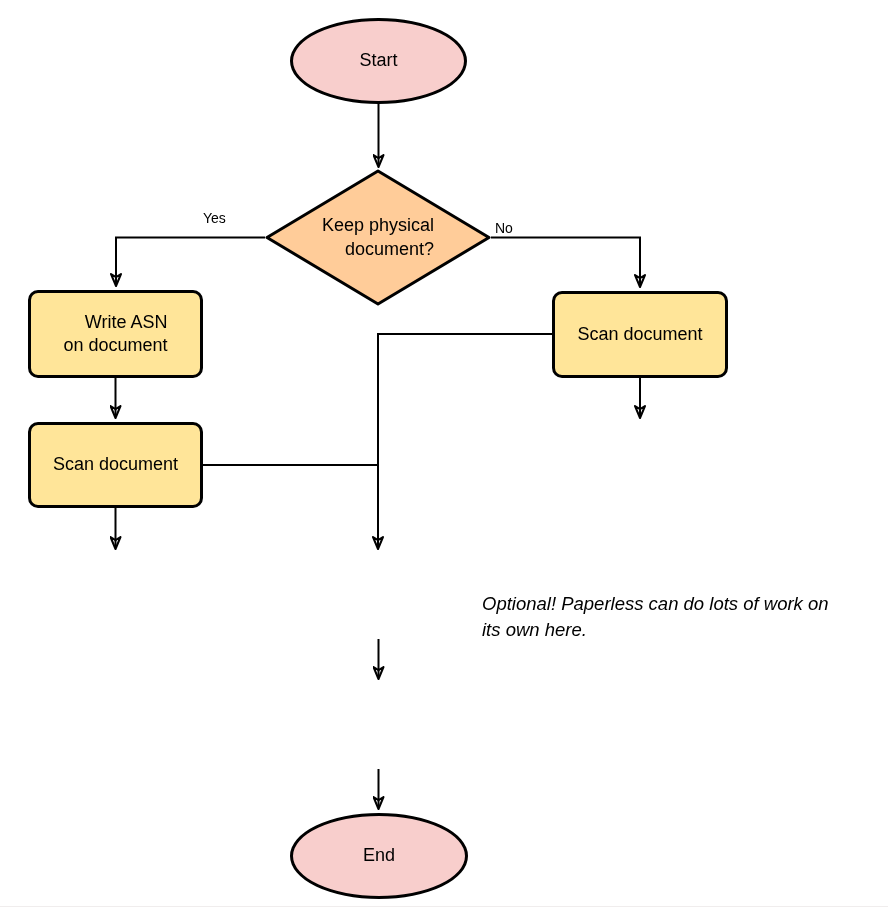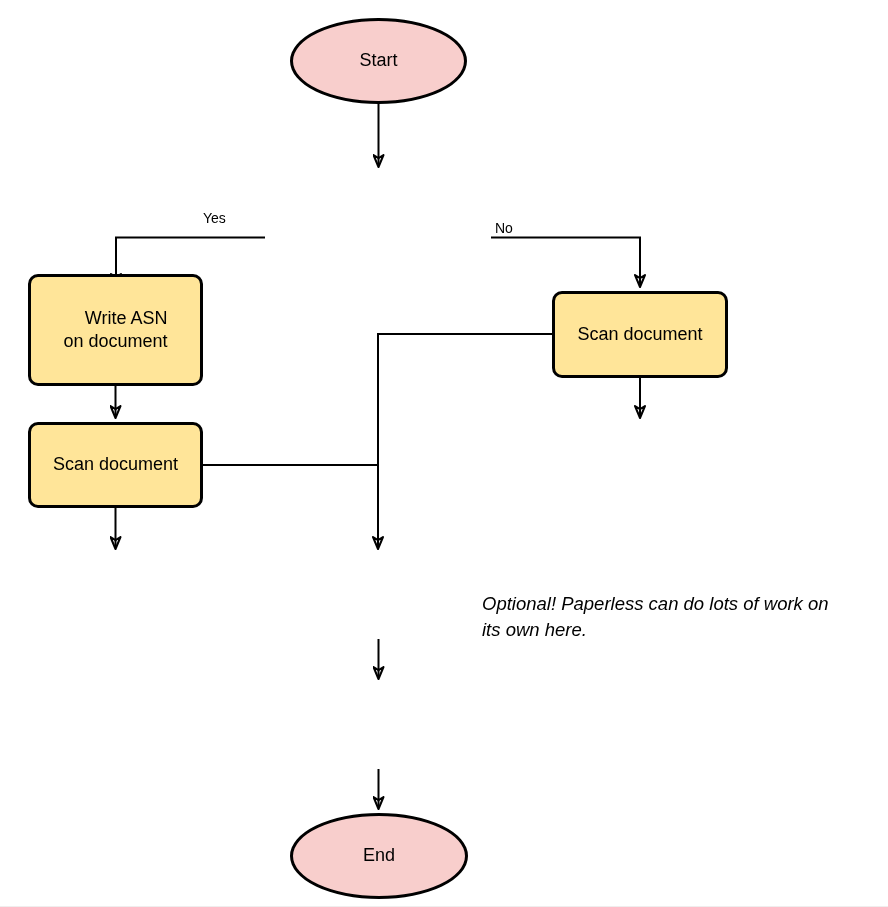--- a/index.html
+++ b/index.html
@@ -79,26 +79,33 @@
     <path d="M552,334 L378,334 L378,548" marker-end="url(#arrow)"></path>
     <path d="M203,465 L378,465"></path>
     <path d="M378.5,639 L378.5,678" marker-end="url(#arrow)"></path>
     <path d="M378.5,769 L378.5,808" marker-end="url(#arrow)"></path>
   </svg>
 
   <div class="node ellipse" style="left:290px;top:18px;width:177px;height:86px;">
     <span>Start</span>
   </div>
 
+  <div class="node diamond" style="left:265px;top:169px;width:226px;height:137px;">
+    <svg viewBox="0 0 226 137" aria-hidden="true">
+      <polygon points="113,2 224,68.5 113,135 2,68.5"></polygon>
+    </svg>
+    <span class="label">Keep physical
+document?</span>
+  </div>
 
   <div class="edge-label" style="left:203px;top:210px;">Yes</div>
 
   <div class="edge-label" style="left:495px;top:220px;">No</div>
 
-  <div class="node rect" style="left:28px;top:274px;width:175px;height:112px;">
+  <div class="node rect" style="left:28px;top:290px;width:175px;height:88px;">
     <span>Write ASN
 on document</span>
   </div>
 
   <div class="node rect" style="left:28px;top:422px;width:175px;height:86px;">
     <span>Scan document</span>
   </div>
 
 
   <div class="node rect" style="left:552px;top:291px;width:176px;height:87px;">

